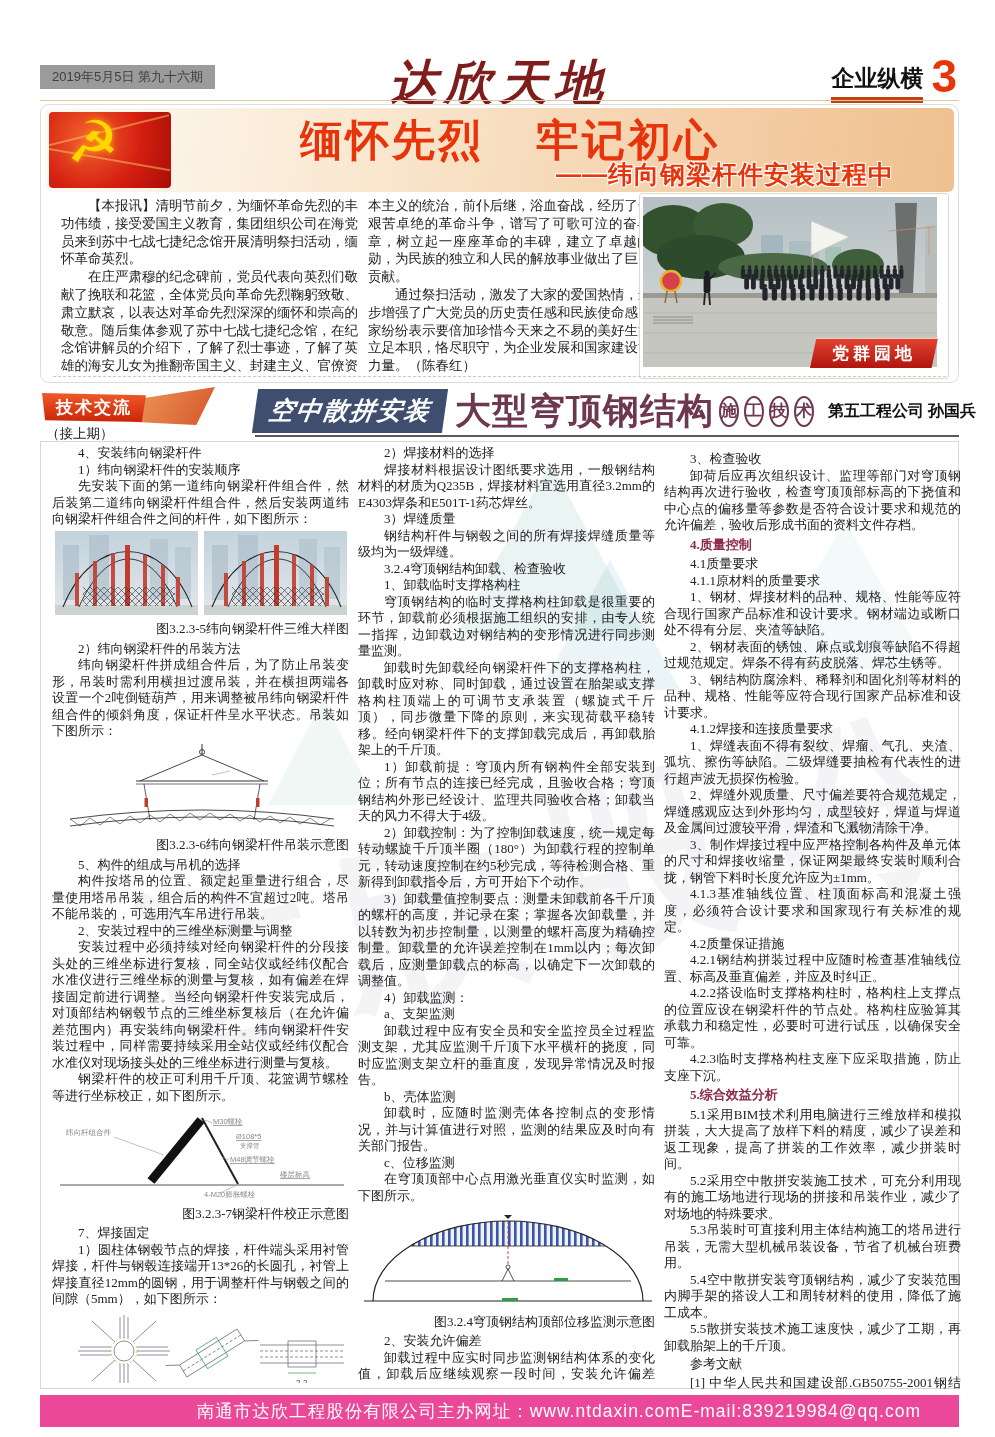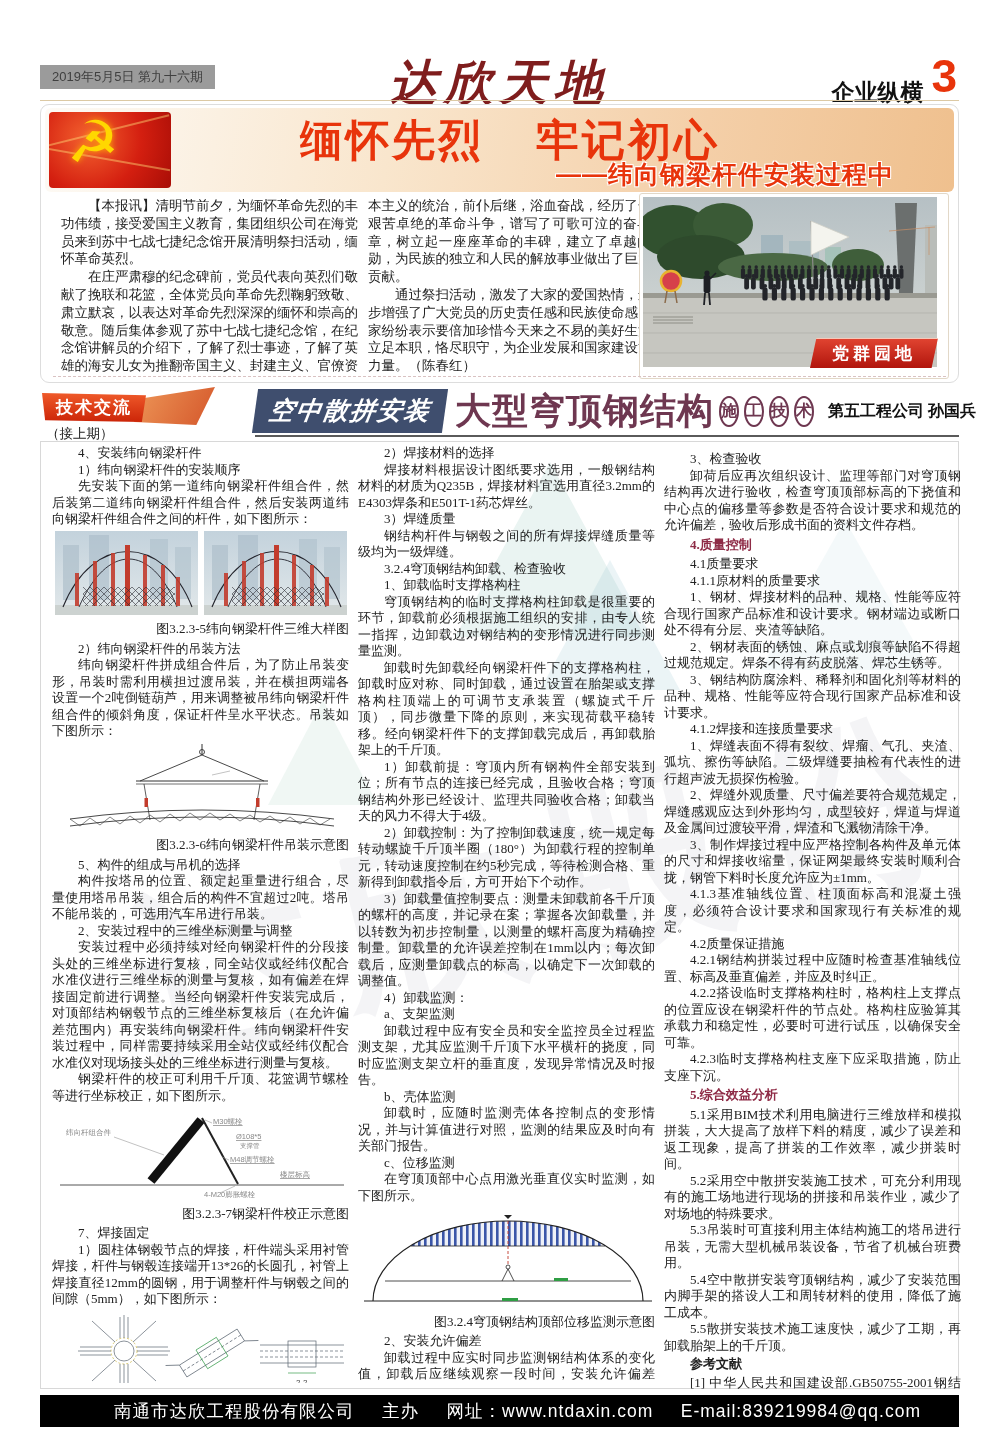--- a/index.html
+++ b/index.html
@@ -13,21 +13,21 @@
   .wm-tri4{left:760px;top:520px;width:0;height:0;border-left:85px solid transparent;border-right:85px solid transparent;border-bottom:150px solid rgba(150,195,210,0.10);}
   .wm-text{left:120px;top:760px;font-size:190px;font-weight:bold;color:rgba(150,150,165,0.10);
            transform:rotate(-14deg);letter-spacing:22px;font-family:"Liberation Sans",sans-serif;white-space:nowrap;}
   
   .masthead{position:absolute;left:40px;right:36px;top:55px;height:44px;z-index:2;}
   .date-box{position:absolute;left:0;top:10px;background:#9b9b9b;color:#404040;font-size:13px;
             font-family:"Liberation Sans",sans-serif;padding:3px 12px;}
   .paper-title{position:absolute;left:50%;transform:translateX(-50%);top:-4px;font-size:48px;font-weight:bold;
                font-style:italic;color:#7f1d1d;letter-spacing:7px;font-family:"DejaVu Serif",serif;}
   .sect-page{position:absolute;right:2px;top:-2px;display:flex;align-items:flex-start;}
-  .sect-name{font-size:23px;font-weight:bold;color:#111;border-bottom:8px solid #c2410c;padding-bottom:3px;margin-top:24px;}
+  .sect-name{font-size:23px;font-weight:bold;color:#111;border-bottom:6px solid #c2410c;padding-bottom:3px;margin-top:10px;}
   .page-no{font-size:46px;font-weight:bold;color:#e8340b;font-family:"Liberation Sans",sans-serif;margin-left:8px;line-height:1;}
   .head-rule{position:absolute;left:40px;right:36px;top:100px;height:1px;background:#dcc9a4;z-index:2;}
   
   .lead-box{position:absolute;left:40px;right:36px;top:104px;height:277px;border:1px solid #ddd;border-radius:9px;z-index:2;background:#fff;}
   .headline-banner{position:absolute;left:4px;right:4px;top:3px;height:84px;border-radius:6px;overflow:hidden;
     background:linear-gradient(100deg,#fdfaf5 0%,#f9e6cd 38%,#f4cfa8 72%,#efc08e 100%);}
   .emblem{position:absolute;left:4px;top:4px;width:122px;height:76px;border-radius:4px;overflow:hidden;
     background:radial-gradient(circle at 32% 35%,#f4632f 0%,#d41f10 55%,#a80d06 100%);}
   .emblem .star{position:absolute;left:18px;top:-4px;font-size:58px;color:#ffd700;text-shadow:0 0 6px #ffae00;}
   .emblem .ray{position:absolute;background:rgba(255,220,120,0.45);height:2px;}
@@ -64,27 +64,27 @@
   .tech-frame{position:absolute;left:40px;right:36px;top:441px;height:946px;border:1px solid #d8d8d8;z-index:1;background:transparent;}
   .tech-col{position:absolute;top:445px;width:297px;height:938px;overflow:hidden;z-index:2;
     font-size:13px;line-height:16.5px;text-align:justify;}
   .tcol1{left:52px;} .tcol2{left:358px;} .tcol3{left:664px;margin-top:6px;}
   
   .ln{text-align:justify;}
   .p{text-indent:2em;}
   .cont{text-indent:0;}
   .cap{text-align:right;text-indent:0;padding:1px 0 3px;}
   .hred{color:#8e2b46;font-weight:bold;text-indent:2em;padding:3px 0;}
-  .hbold{font-weight:bold;text-indent:2em;padding:2px 0;}
+  .hbold{font-weight:normal;text-indent:2em;padding:2px 0;}
   .fig-wrap{text-align:center;padding:3px 0 1px;}
   .fig-wrap svg{display:inline-block;}
   
-  .footer{position:absolute;left:40px;right:36px;top:1395px;height:32px;background:#000000;z-index:2;
+  .footer{position:absolute;left:40px;right:36px;top:1395px;height:32px;background:#ec4899;z-index:2;
     display:flex;align-items:center;color:#fff;font-family:"Liberation Sans",sans-serif;font-size:17.5px;
-    padding:0 38px 0 74px;box-sizing:border-box;justify-content:space-between;letter-spacing:1px;}
+    padding:0 38px 0 74px;box-sizing:border-box;justify-content:flex-end;letter-spacing:1px;}
   .fig-label{font-size:7.5px;fill:#888;font-family:"Liberation Sans",sans-serif;}
   .fig-label-dk{font-size:8px;fill:#444;font-family:"Liberation Sans",sans-serif;}
 </style>
 </head>
 <body>
 
 <div class="page">
 
   <div class="wm wm-tri1"></div>
   <div class="wm wm-tri2"></div>

